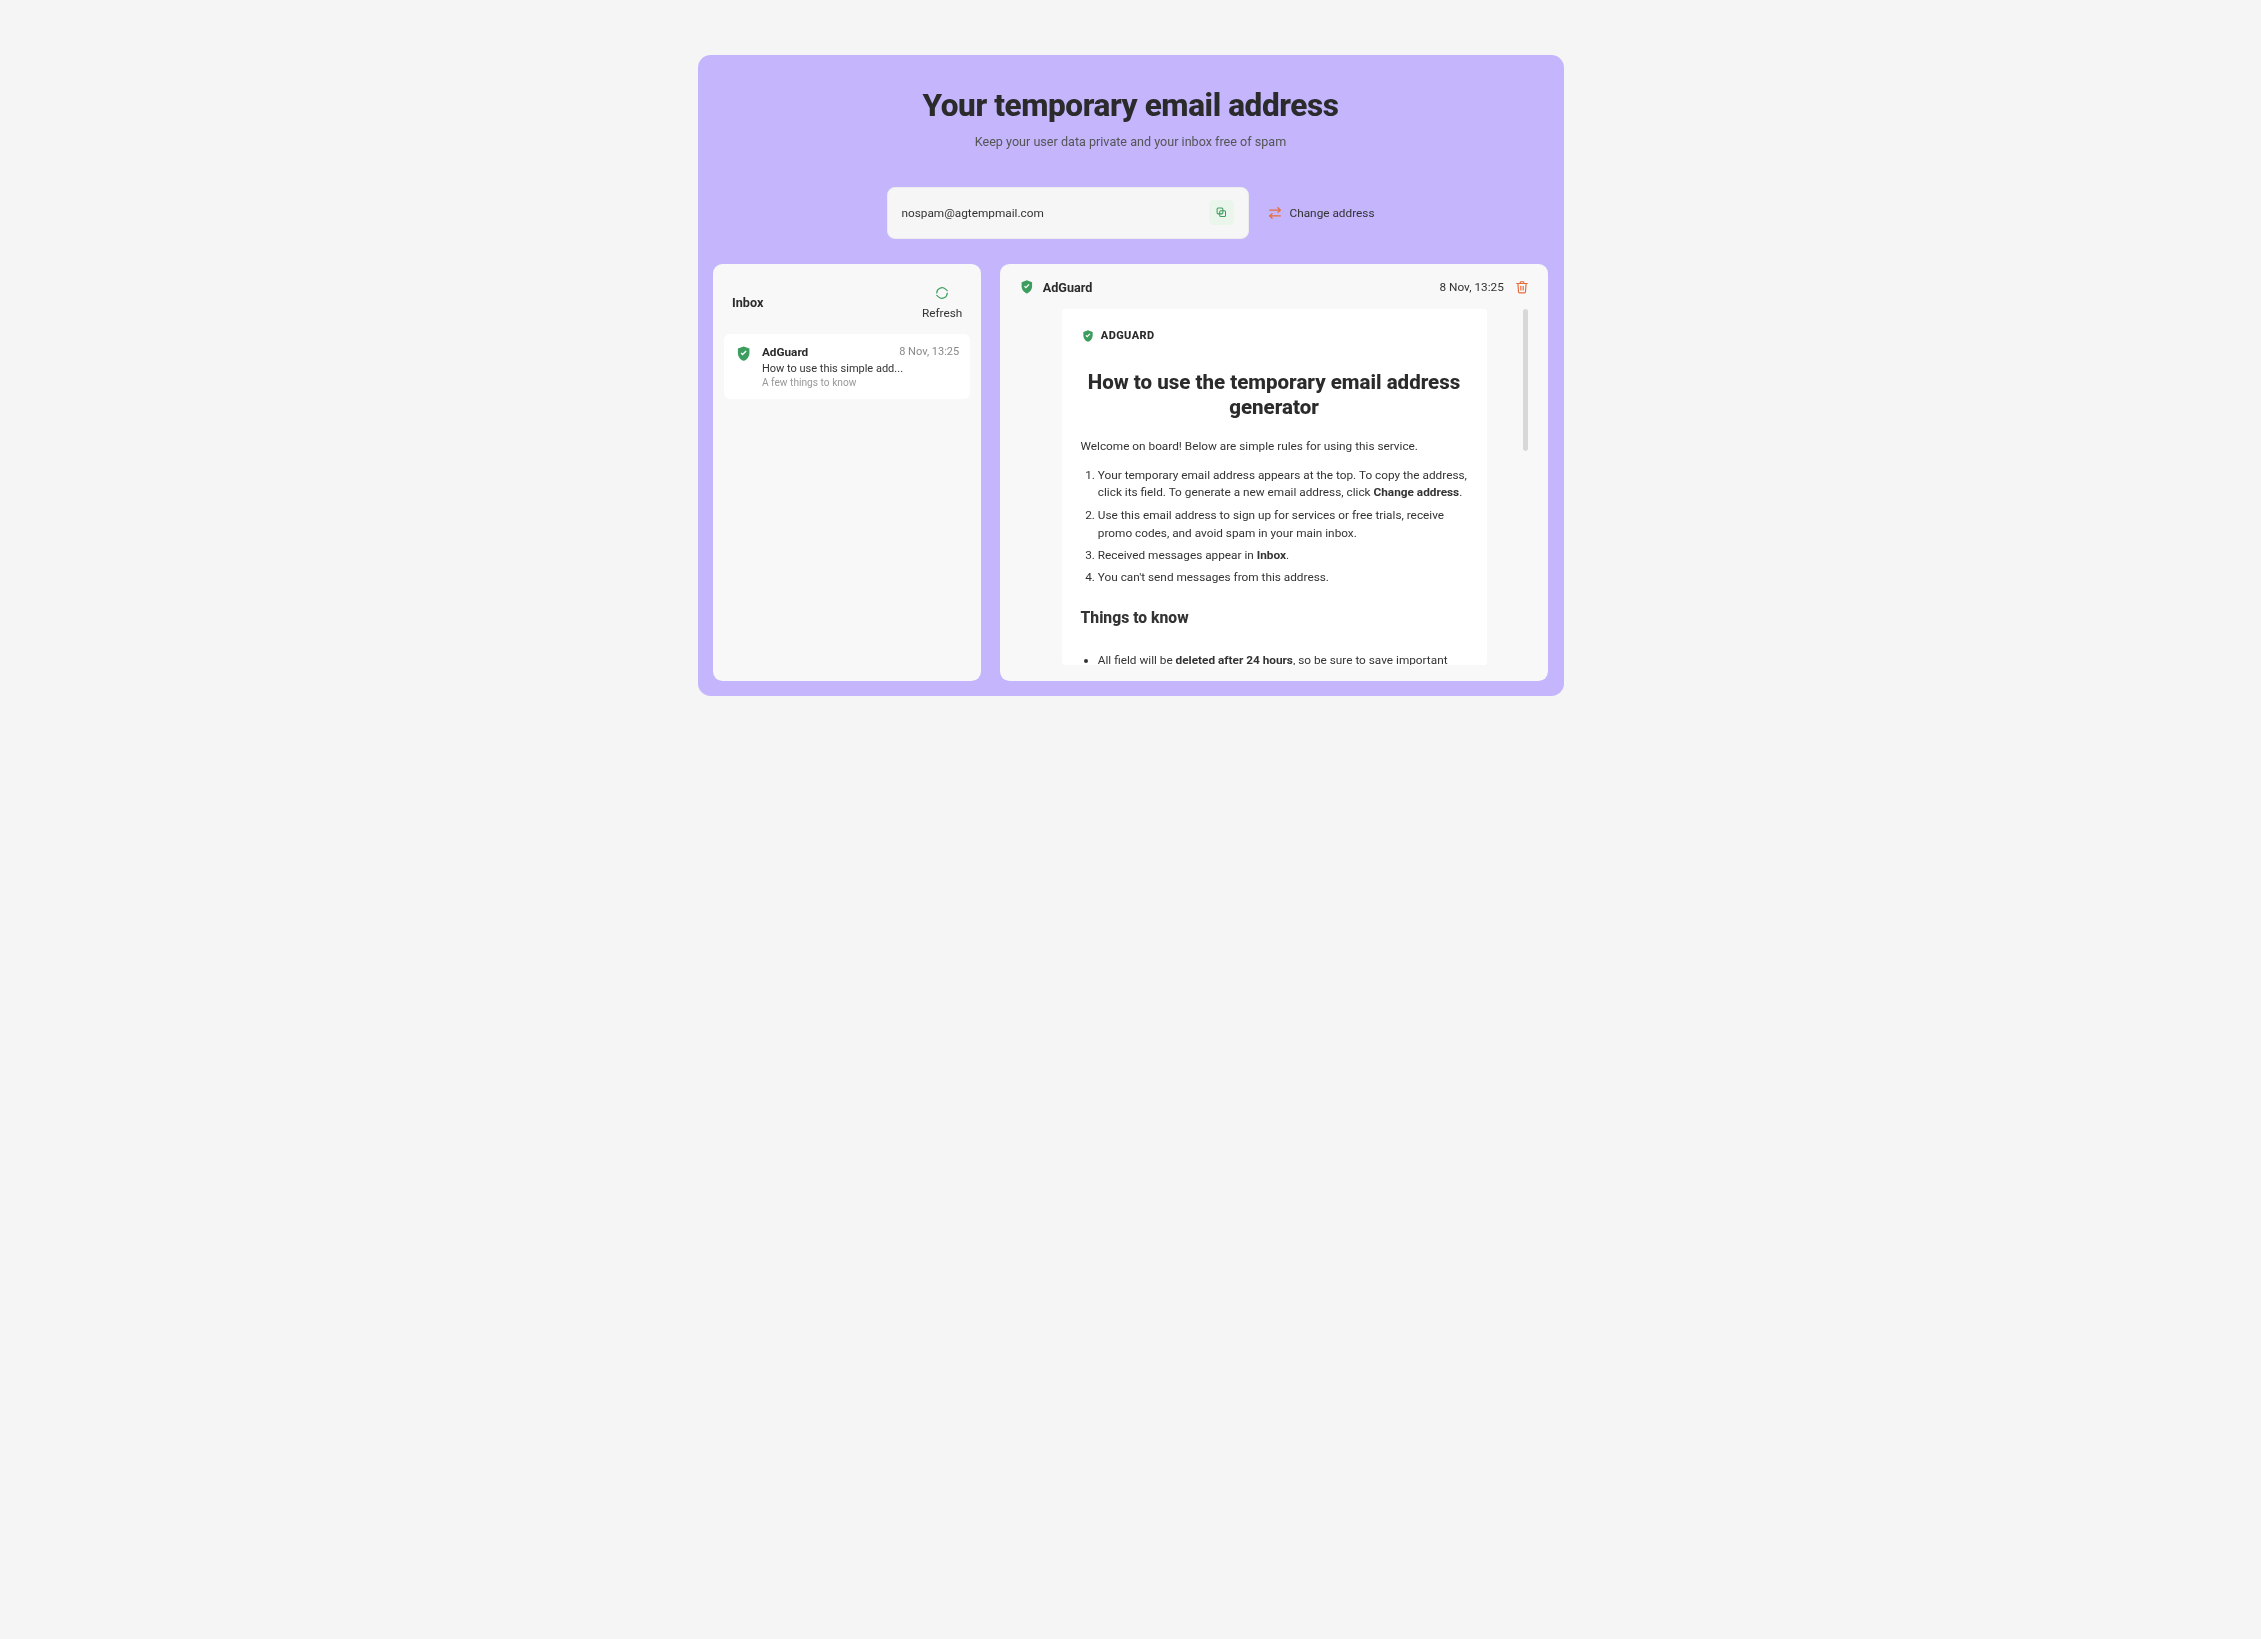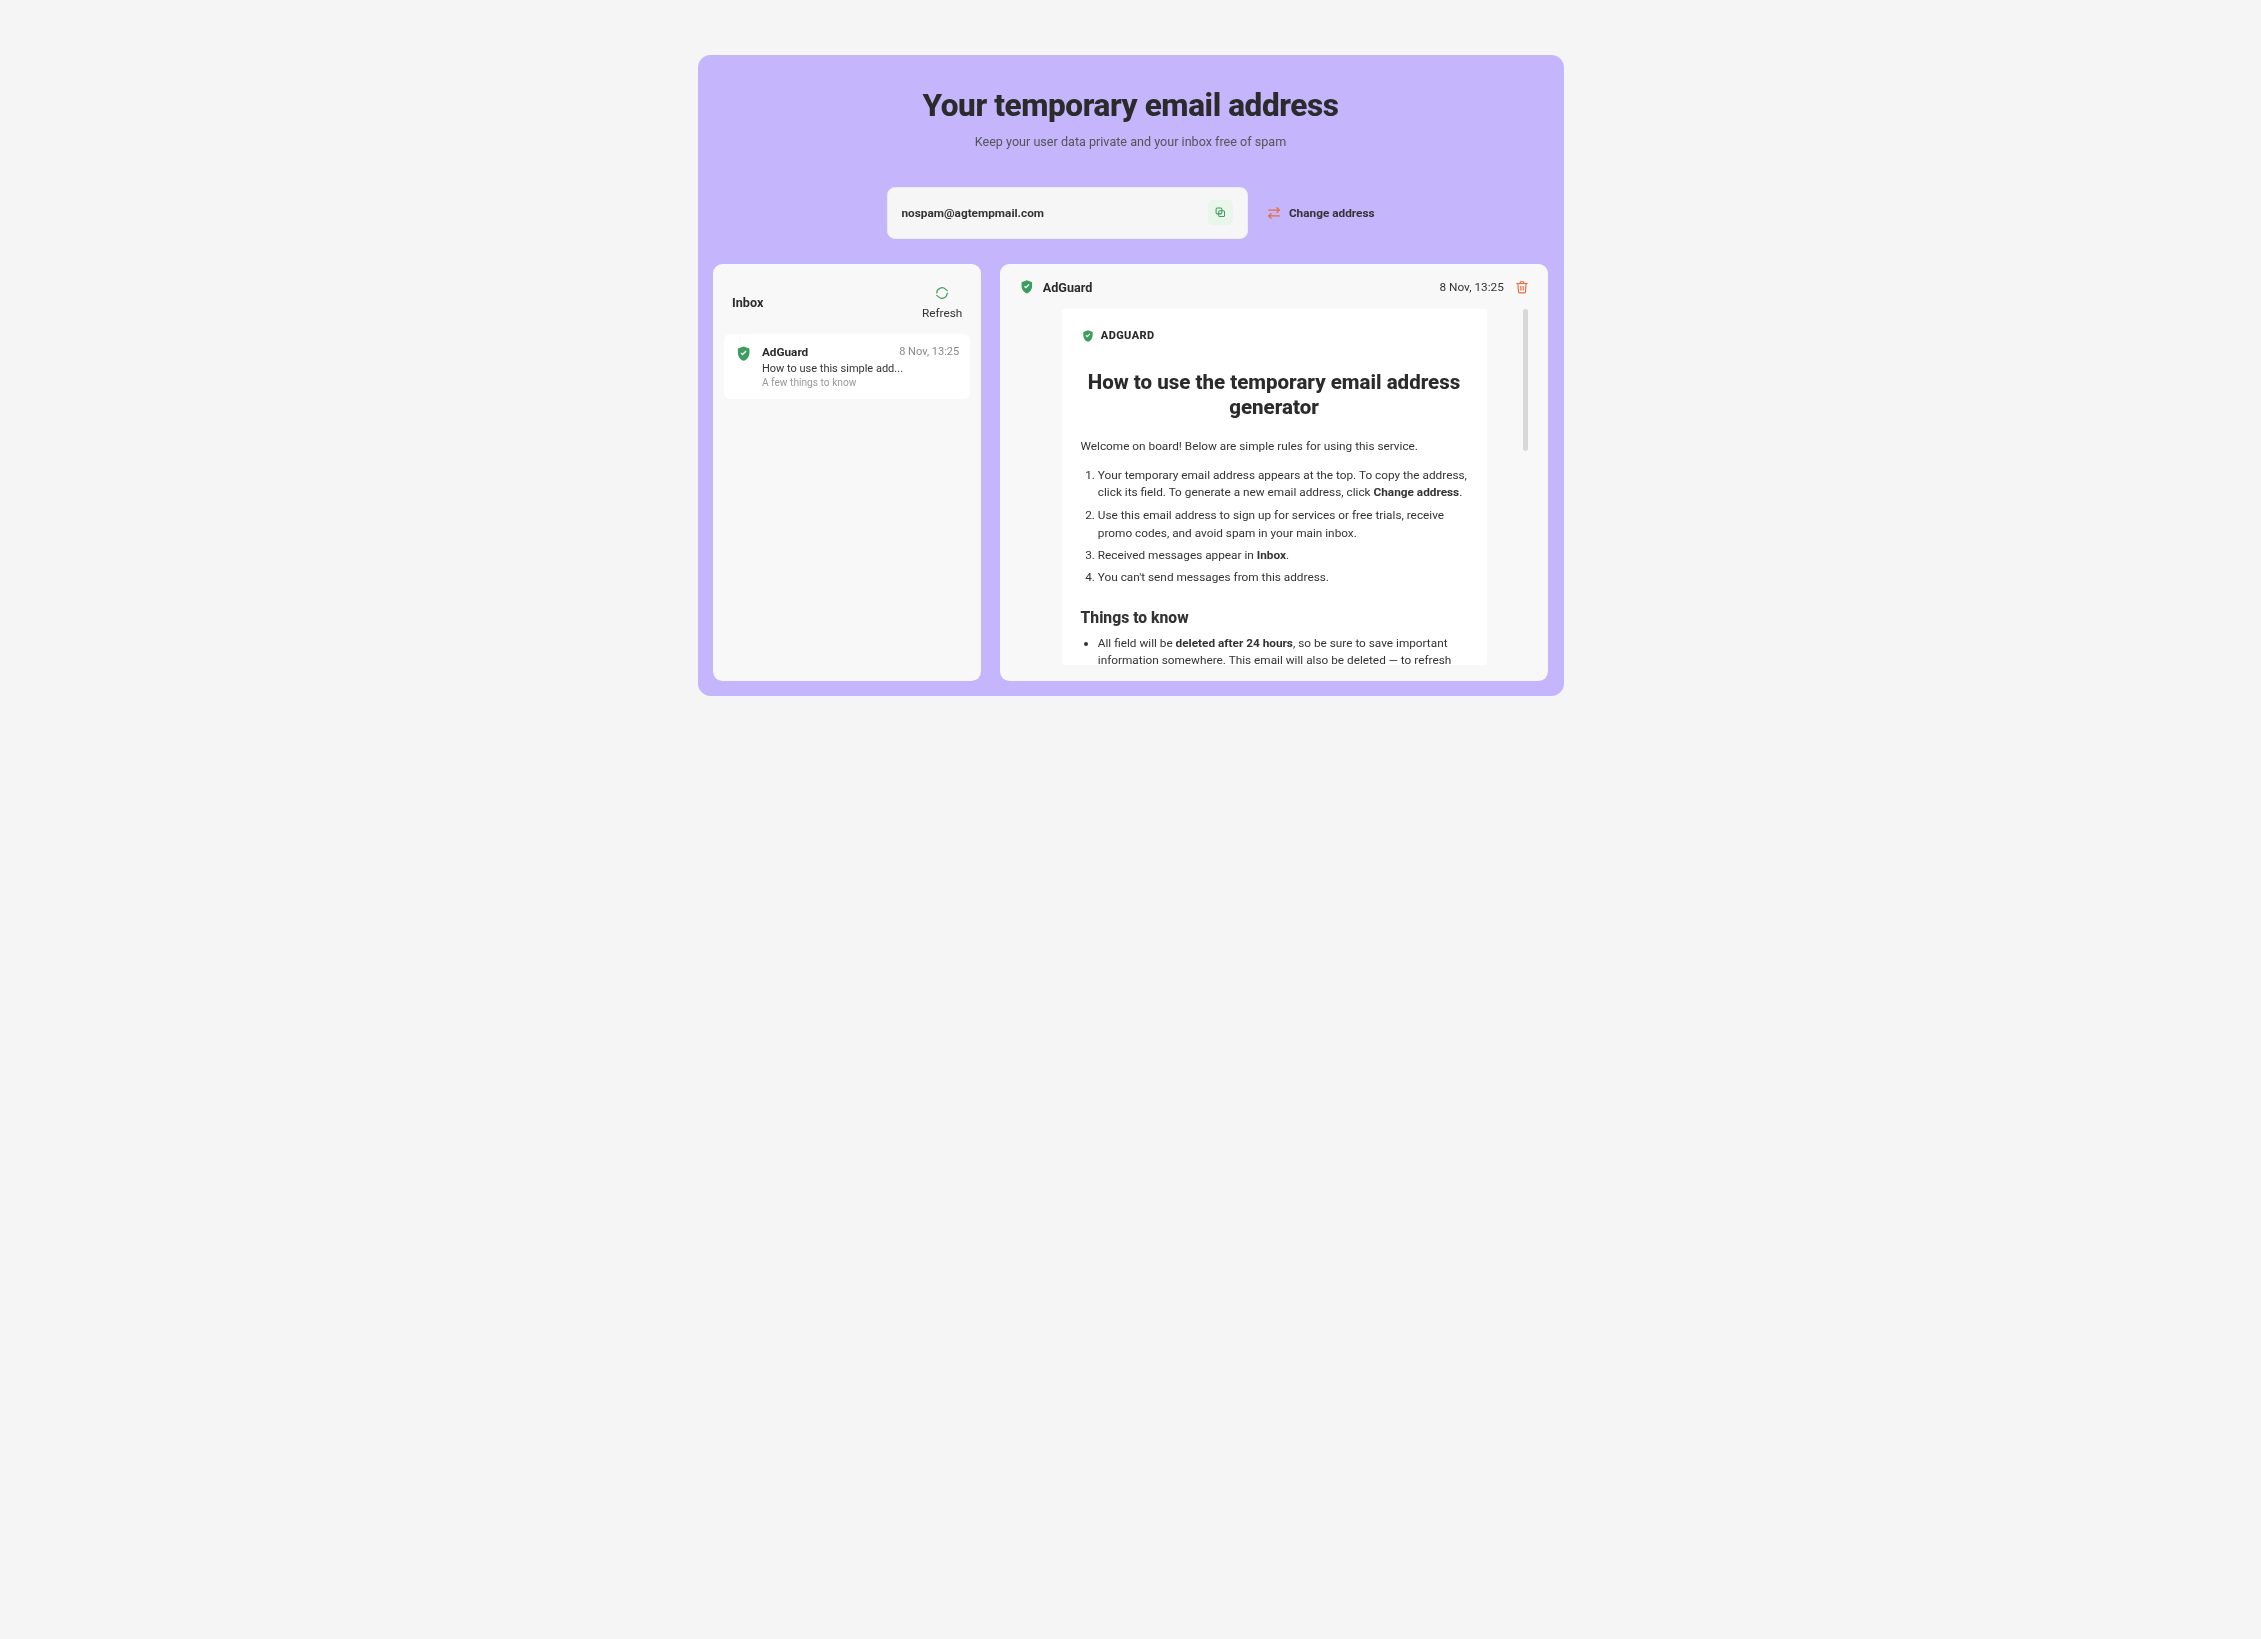--- a/index.html
+++ b/index.html
@@ -21,21 +21,20 @@
   .hero h1 { font-size: 31.5px; font-weight: 800; color: #2b2b2b; letter-spacing: -0.4px; }
   .hero p { font-size: 12.6px; color: #555; margin-top: 10px; }
   .email-row {
     display: flex;
     align-items: center;
     gap: 19px;
     margin: 38px auto 0;
     max-width: 551px;
     padding: 0 31.5px;
     justify-content: center;
-    font-weight: bold;
   }
   .email-field {
     flex: 1;
     background: #f6f6f6;
     border: 0.8px solid #ececec;
     border-radius: 7.9px;
     padding: 12.6px 14px;
     display: flex;
     align-items: center;
     justify-content: space-between;
@@ -121,21 +120,21 @@
     height: 100%;
     overflow: hidden;
     font-size: 11.8px;
     color: #333;
     line-height: 1.5;
   }
   .reader-body .brand { display:flex; align-items:center; gap:6.3px; font-weight:800; font-size:11px; letter-spacing:0.4px; color:#2b2b2b; margin-bottom: 25px;}
   .reader-body h2 { font-size: 20.5px; font-weight: 800; text-align:center; line-height:1.25; margin-bottom: 17.3px; color:#2b2b2b;}
   .reader-body ol { padding-left: 17.3px; margin-top: 11px; }
   .reader-body ol li { margin-bottom: 4.7px; }
-  .reader-body h3 { font-size: 15.7px; font-weight: 800; margin-top: 19px; margin-bottom: 5px;}
+  .reader-body h3 { font-size: 15.7px; font-weight: 800; margin-top: 19px; margin-bottom: 22px;}
   .reader-body ul { padding-left: 17.3px; list-style: disc;}
   .reader-body ul li { margin-bottom: 4.7px; }
   .scrollbar-track {
     position:absolute;
     right: 0px;
     top: 0;
     width: 6.3px;
     height: 100%;
   }
   .scrollbar-thumb {

